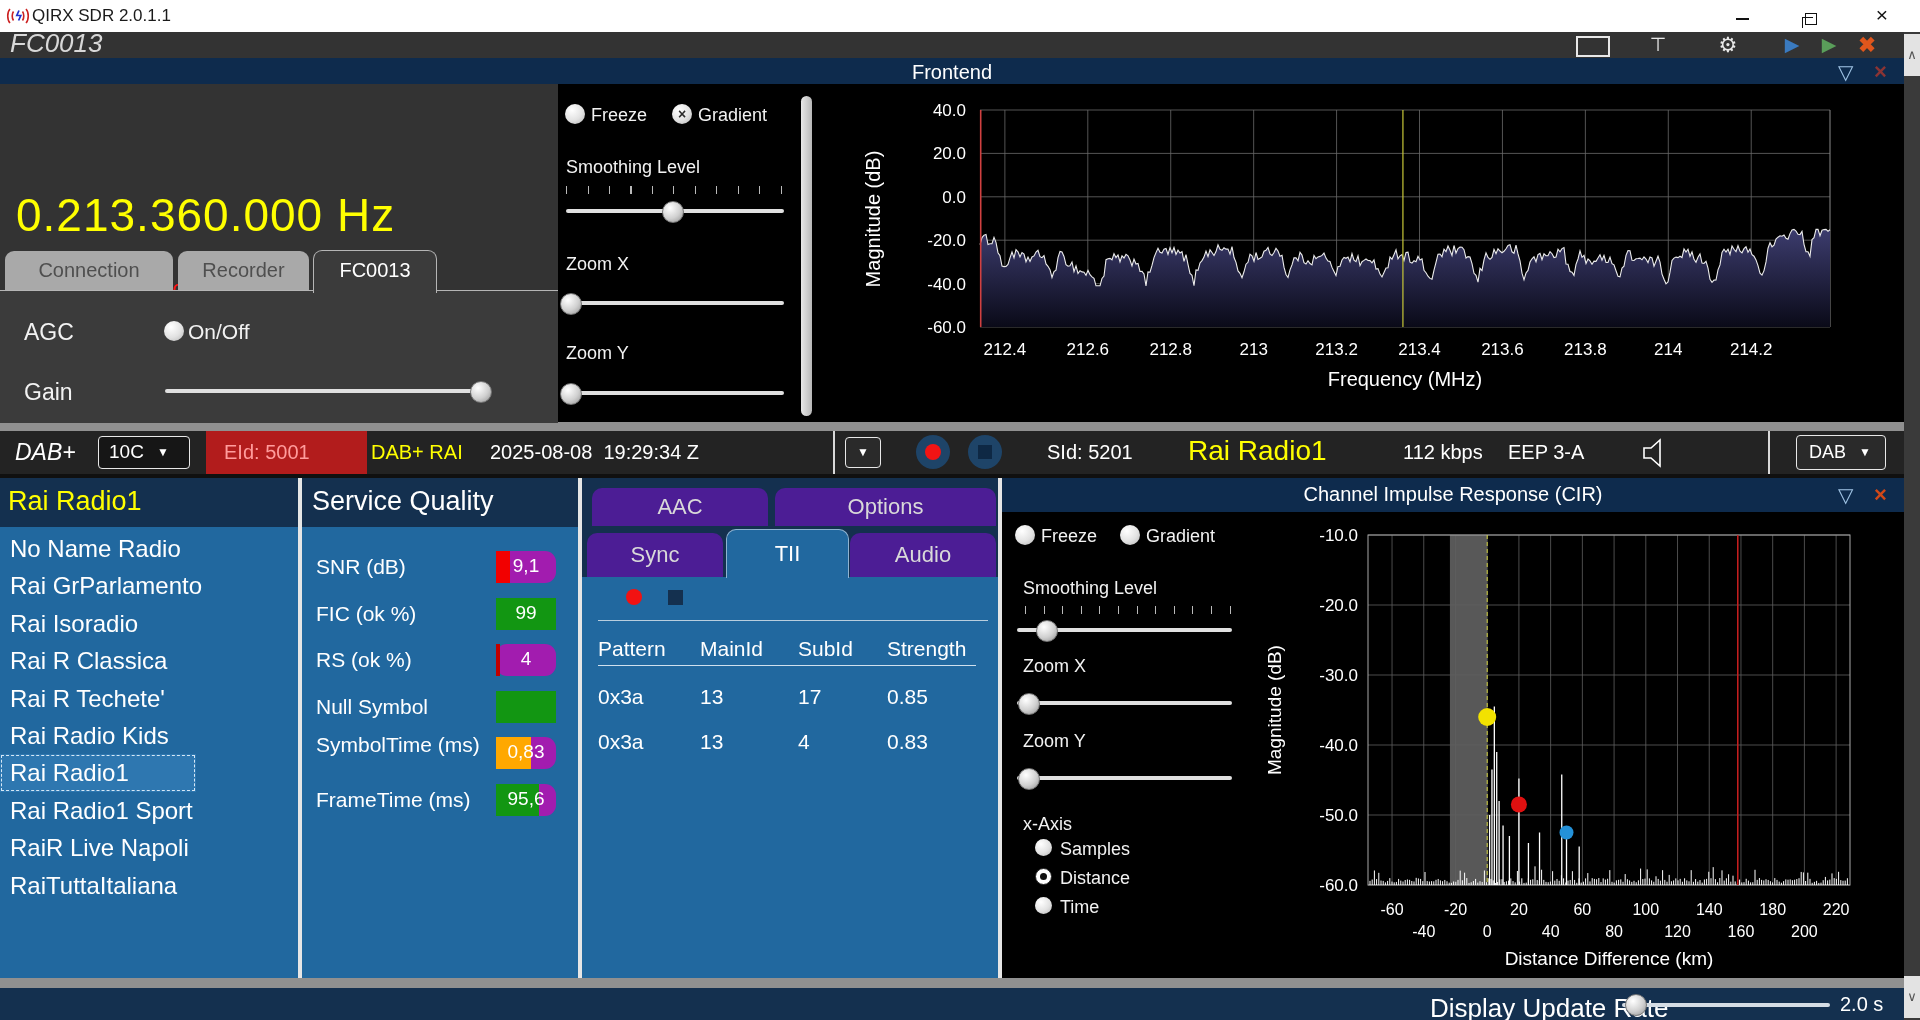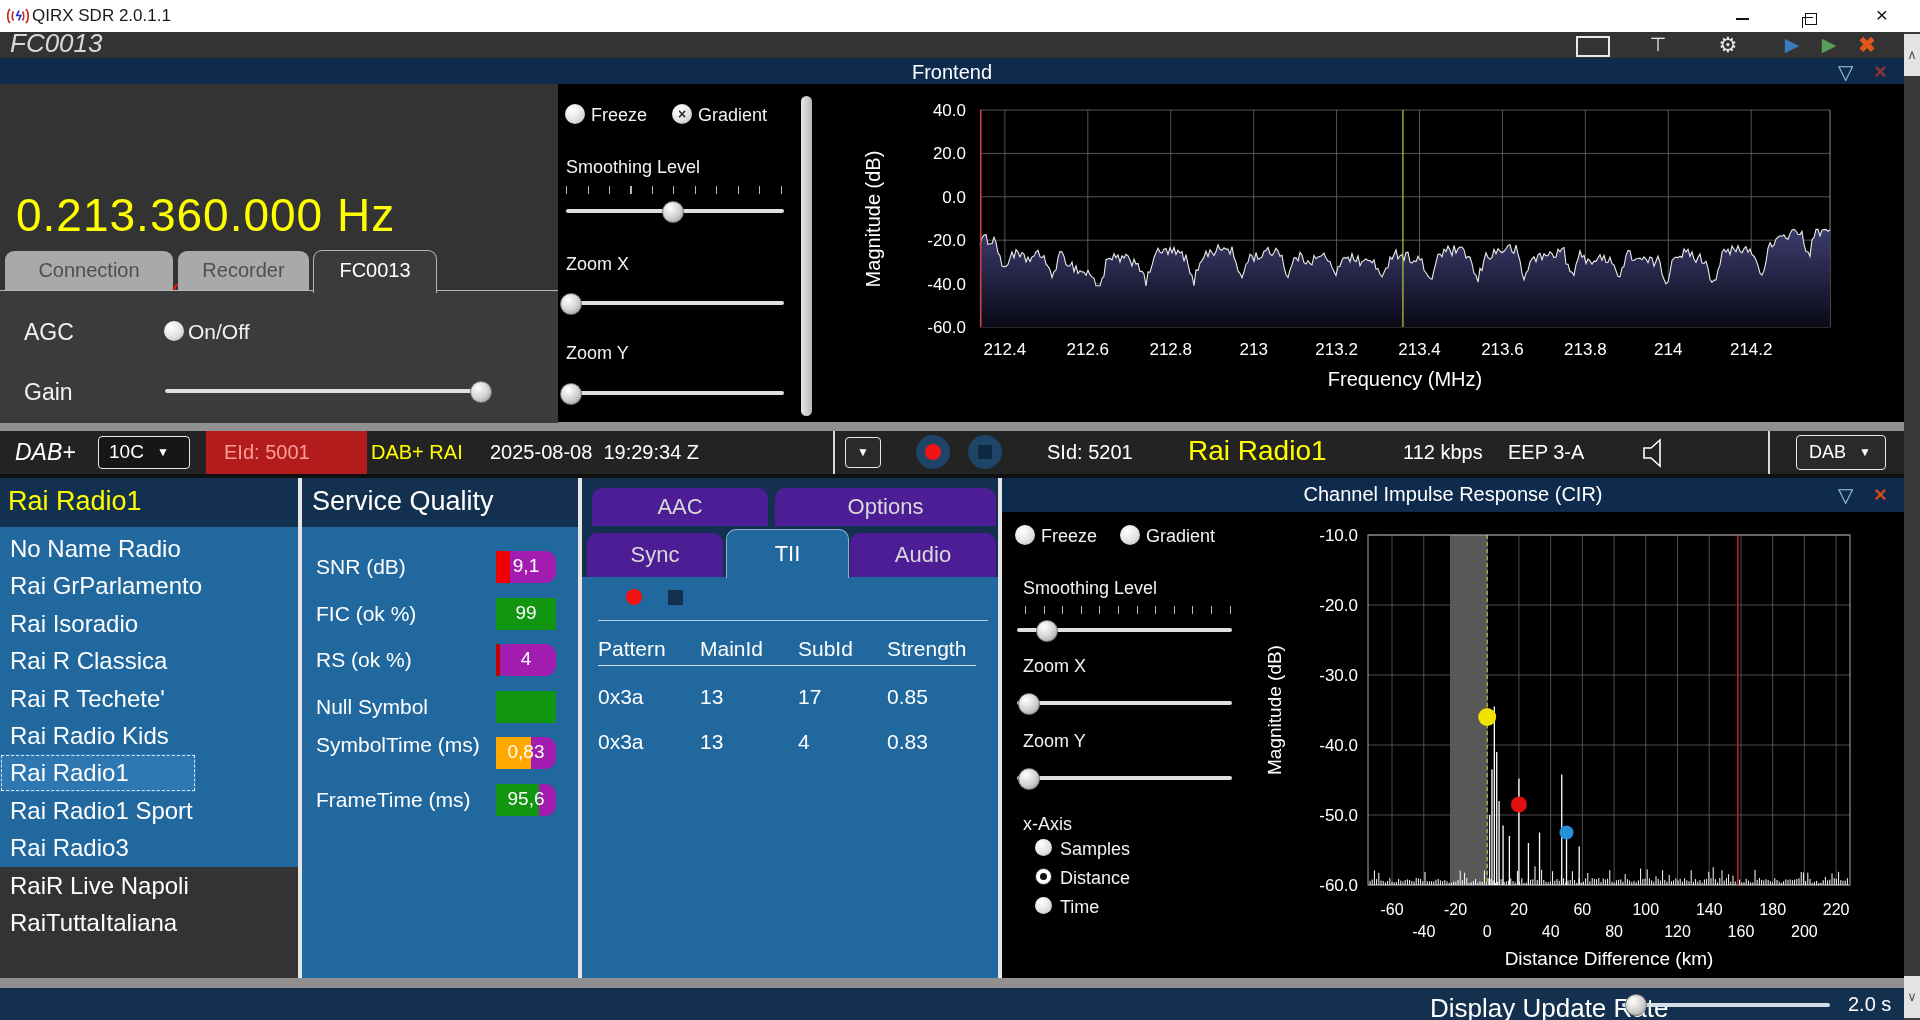--- a/index.html
+++ b/index.html
@@ -244,32 +244,31 @@
       <span class="abs" style="left:12px;top:6px;font-size:18px;">DAB</span>
       <span class="abs" style="left:62px;top:9px;font-size:12px;">▼</span>
     </div>
   </div>
   <div class="abs" style="left:0;top:474px;width:1920px;height:4px;background:#101010;"></div>
 
   <div class="abs" style="left:0;top:478px;width:298px;height:500px;">
     <div class="abs navyband" style="left:0;top:0;width:298px;height:49px;">
       <div class="abs" style="left:8px;top:8px;font-size:27px;color:#ffff00;">Rai Radio1</div>
     </div>
-    <div class="abs bluebg" style="left:0;top:49px;width:298px;height:340px;">
+    <div class="abs bluebg" style="left:0;top:49px;width:298px;height:451px;">
       <div id="station-list" style="position:absolute;left:0;top:3px;width:298px;">
 
       <div class="station">No Name Radio</div>
           <div class="station">Rai GrParlamento</div>
           <div class="station">Rai Isoradio</div>
           <div class="station">Rai R Classica</div>
           <div class="station">Rai R Techete'</div>
           <div class="station">Rai Radio Kids</div>
           <div class="station selected">Rai Radio1</div>
           <div class="station">Rai Radio1 Sport</div>
-          <div class="station">Rai Radio3</div>
           <div class="station">RaiR Live Napoli</div>
           <div class="station">RaiTuttaItaliana</div>
         </div>
     </div>
   </div>
   <div class="abs panel-divider" style="left:298px;top:478px;height:500px;"></div>
 
   <div class="abs" style="left:302px;top:478px;width:276px;height:500px;">
     <div class="abs navyband" style="left:0;top:0;width:276px;height:49px;">
       <div class="abs" style="left:10px;top:8px;font-size:27px;color:#fff;">Service Quality</div>
@@ -656,20 +655,20 @@
         <text x="26" y="198" fill="#fff" font-size="19" transform="rotate(-90 26 198)" text-anchor="middle">Magnitude (dB)</text>
         <text x="354" y="453" fill="#fff" font-size="19" text-anchor="middle">Distance Difference (km)</text>
       </svg>
   </div>
 
   <div class="abs graystrip" style="left:0;top:978px;width:1920px;height:10px;"></div>
   <div class="abs statusbar">
     <div class="abs" style="left:1430px;top:5px;font-size:26px;">Display Update Rate</div>
     <div class="abs track" style="left:1622px;top:15px;width:208px;background:#d5dde5;"></div>
     <div class="abs thumb" style="left:1625px;top:6px;"></div>
-    <div class="abs" style="left:1840px;top:5px;font-size:20px;margin-left:8px;">2.0 s</div>
+    <div class="abs" style="left:1840px;top:5px;font-size:20px;">2.0 s</div>
   </div>
 
   <div class="abs rightscroll">
     <div class="abs scrollbtn" style="top:2px;">∧</div>
     <div class="abs scrollbtn" style="top:944px;">∨</div>
   </div>
 </div>
 
 </body></html>

